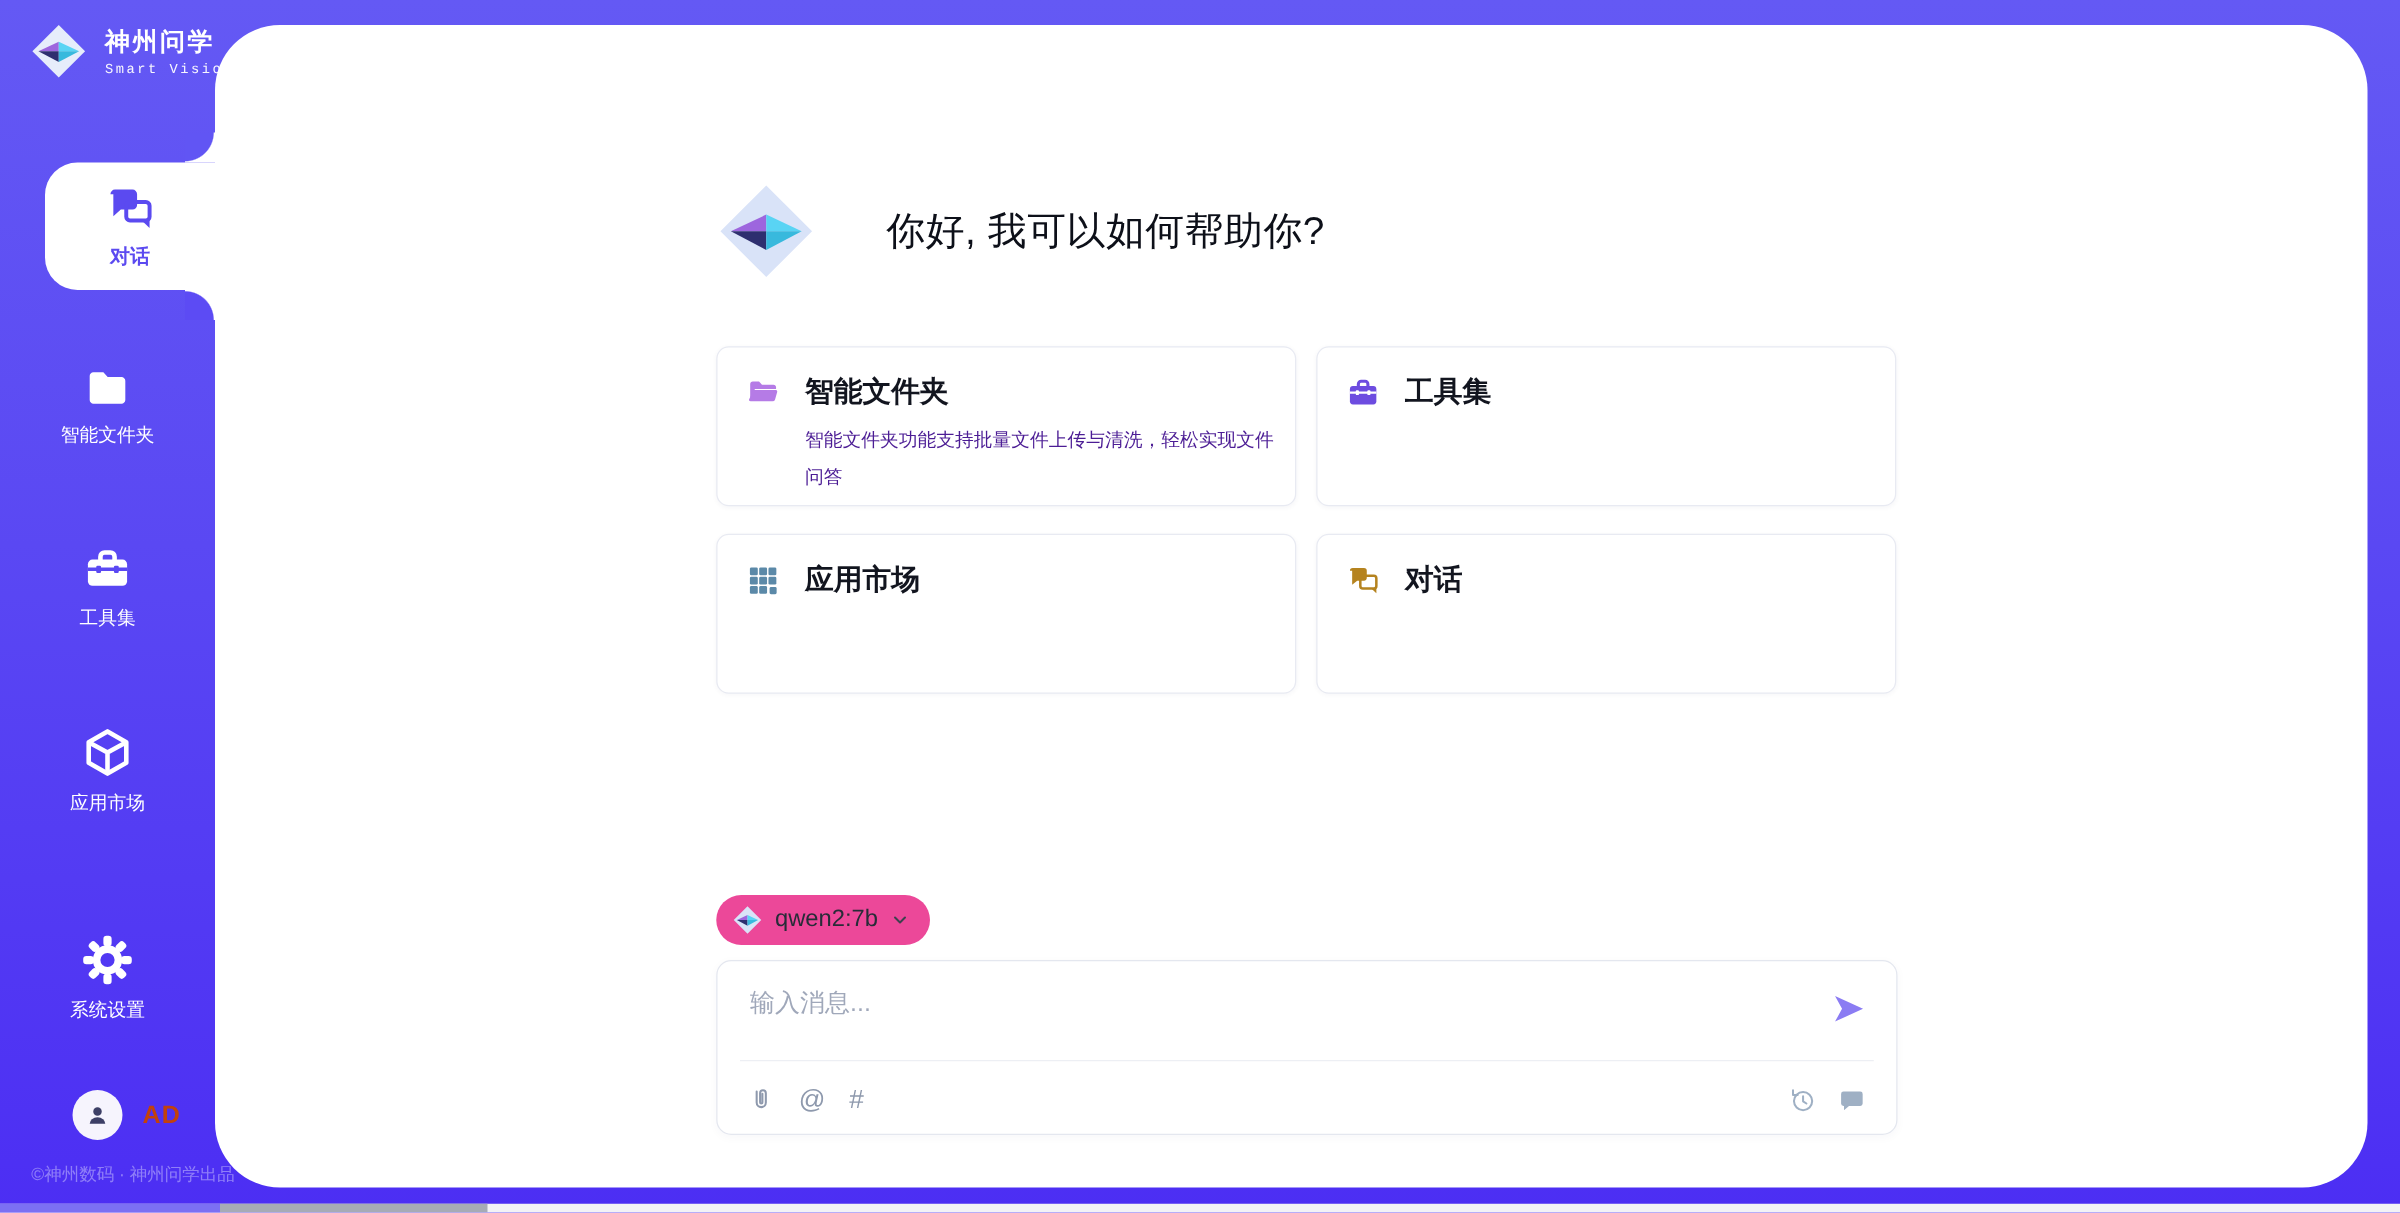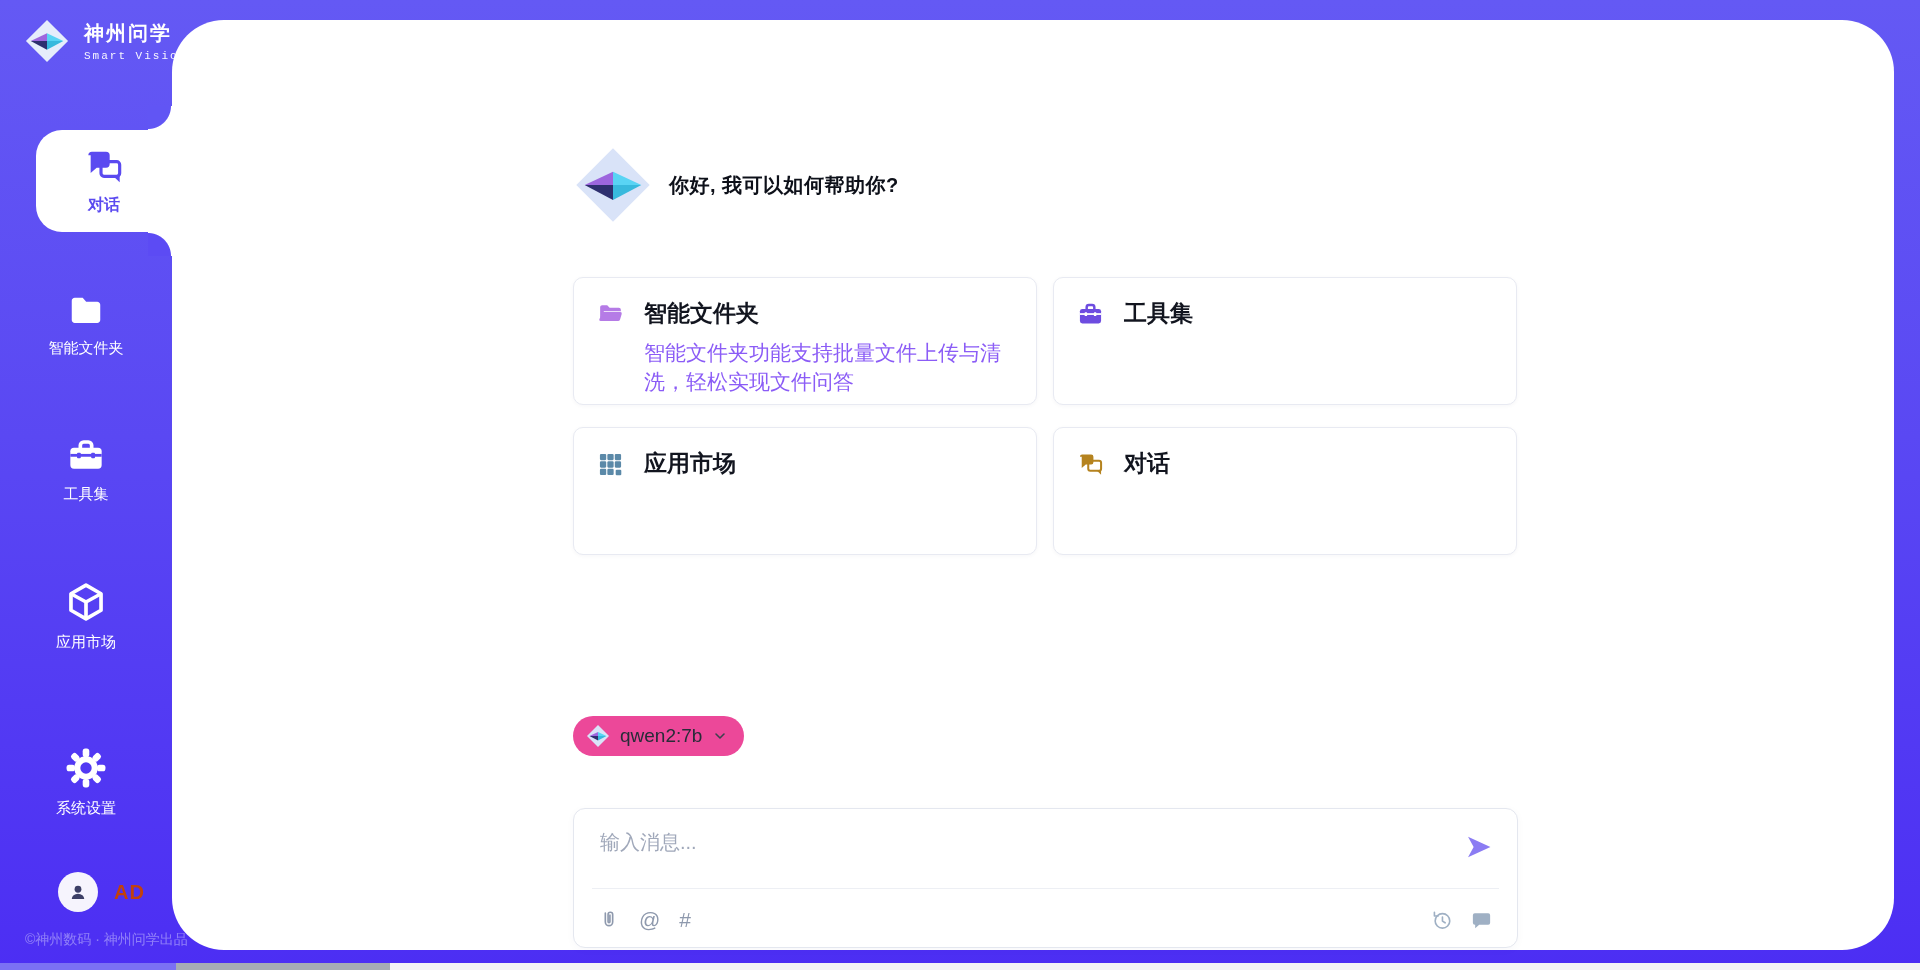--- a/index.html
+++ b/index.html
@@ -33,42 +33,41 @@
   .fillet{position:absolute;left:148px;width:24px;height:24px;}
   .fillet-top{top:106px;background:radial-gradient(circle 24px at 0 0,#6155f4 0 22.5px,#fff 23.5px);}
   .fillet-bottom{top:232px;background:radial-gradient(circle 24px at 0 100%,#5c4bf4 0 22.5px,#fff 23.5px);}
   .user-row{position:absolute;left:58px;top:872px;display:flex;align-items:center;gap:16px;cursor:pointer;}
   .avatar{width:40px;height:40px;border-radius:50%;background:#f6f4fd;display:flex;align-items:center;justify-content:center;}
   .user-initials{color:#c2410c;font-size:20px;font-weight:600;letter-spacing:1px;}
   .side-footer{position:absolute;left:25px;top:931px;width:170px;font-size:14px;color:rgba(235,235,255,.42);white-space:nowrap;}
   
   .content{position:absolute;left:401px;top:0;width:945px;}
   .greeting{position:absolute;top:125px;left:0;display:flex;align-items:center;gap:16px;}
-  .greeting-title{font-size:20px;font-weight:700;color:#0d1019;letter-spacing:.5px;white-space:nowrap;}
+  .greeting-title{font-size:31px;font-weight:400;color:#0d1019;letter-spacing:.5px;white-space:nowrap;margin-left:40px;}
   .cards{position:absolute;top:257px;left:0;display:grid;grid-template-columns:464px 464px;grid-column-gap:16px;grid-row-gap:22px;}
   .card{
     position:relative;width:464px;height:128px;box-sizing:border-box;background:#fff;
     border:1px solid #e8eaf2;border-radius:10px;padding:20px 12px 0 70px;cursor:pointer;
     box-shadow:0 1px 4px rgba(30,30,80,.04);
   }
   .card-icon{position:absolute;left:23px;top:23px;}
   .card-title{font-size:23px;font-weight:700;color:#12151f;white-space:nowrap;}
-  .card-desc{font-size:21px;color:#8b5cf6;line-height:29px;margin-top:9px;}
+  .card-desc{font-size:15px;color:#4c1d95;line-height:29px;margin-top:9px;}
   
   .model-pill{
     position:absolute;top:696px;left:0;height:40px;border-radius:20px;background:#ec4899;
     display:inline-flex;align-items:center;gap:10px;padding:0 16px 0 13px;cursor:pointer;
   }
   .model-label{font-size:19px;color:#272c38;font-weight:500;}
   
   .composer{
     position:absolute;top:748px;left:0;width:945px;height:140px;box-sizing:border-box;
     background:#fff;border:1px solid #e4e7ef;border-radius:12px;
     box-shadow:0 2px 8px rgba(30,30,80,.03);
-    margin-top:40px;
   }
   .composer textarea{
     position:absolute;left:24px;top:18px;width:830px;height:52px;border:none;outline:none;
     resize:none;font-family:"Liberation Sans","DejaVu Sans",sans-serif;
     font-size:20px;color:#333a48;background:transparent;
   }
   .composer textarea::placeholder{color:#a0a8ba;}
   .send-btn{position:absolute;right:24px;top:24px;width:28px;height:28px;cursor:pointer;background:none;border:none;padding:0;}
   .composer-divider{position:absolute;left:18px;right:18px;top:79px;height:1px;background:#edeff4;}
   .composer-left{position:absolute;left:24px;bottom:15px;display:flex;align-items:center;gap:19px;color:#8e99ad;}

